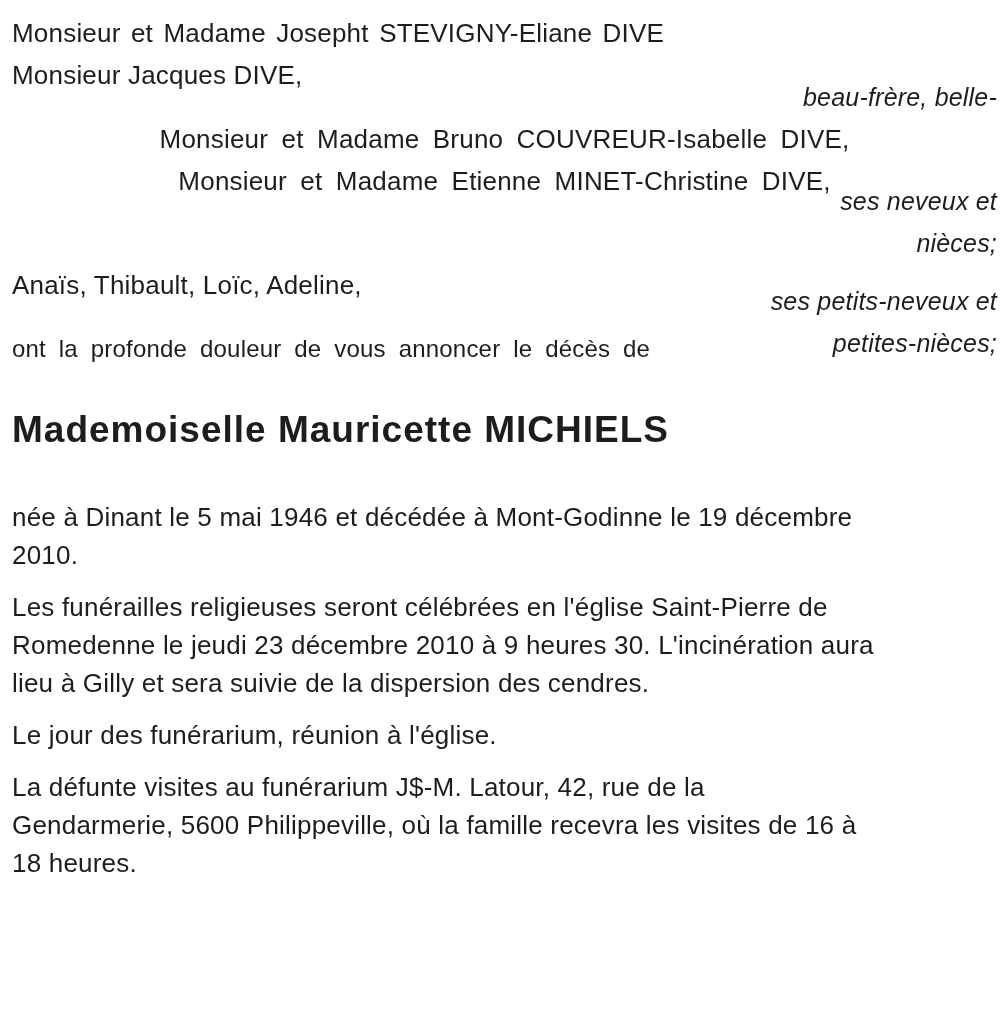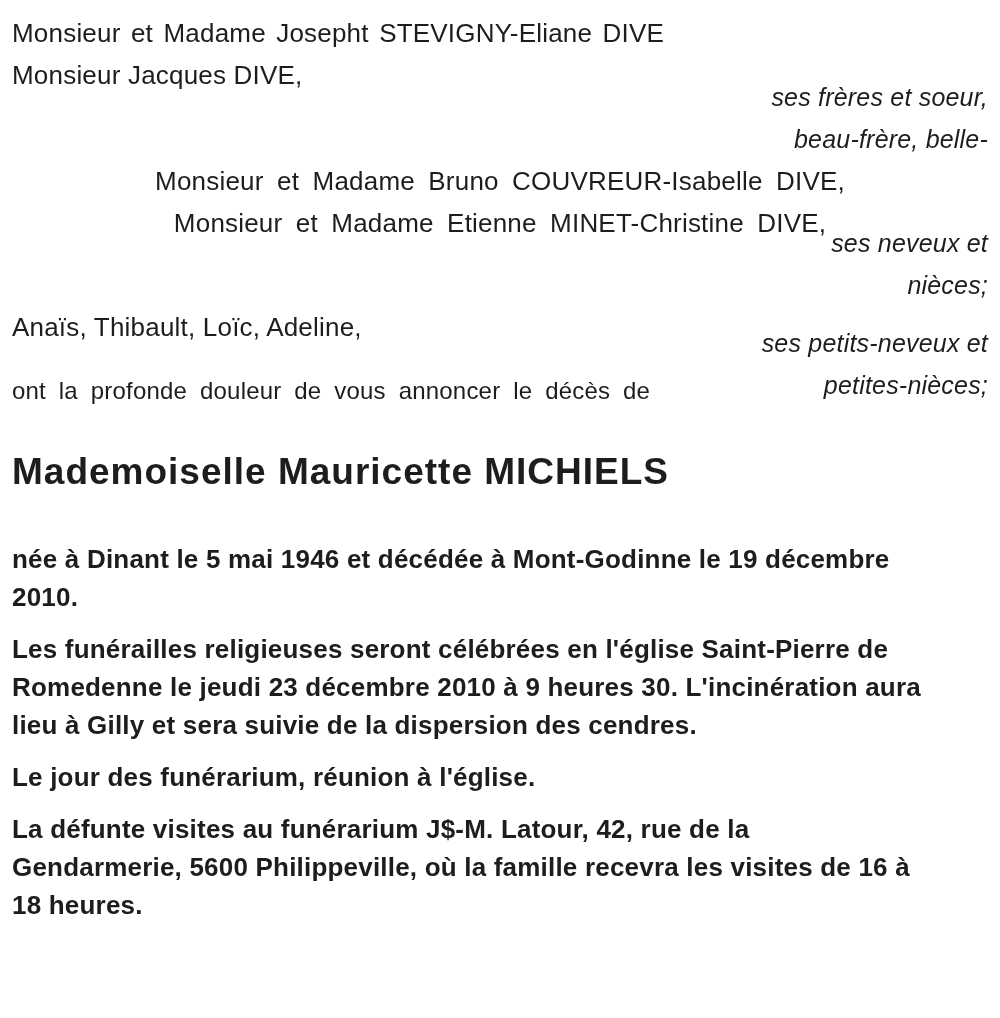--- a/index.html
+++ b/index.html
@@ -5,21 +5,21 @@
   html, body {
     margin: 0;
     padding: 0;
     background: #ffffff;
   }
   .page {
     position: relative;
     width: 1000px;
     height: 1018px;
     box-sizing: border-box;
-    padding: 12px 12px 0 12px;
+    padding: 12px 3px 0 12px;
     background: #ffffff;
     color: #1d1d1d;
     font-family: "Liberation Sans", sans-serif;
     overflow: hidden;
   }
   .fam-line {
     font-size: 26px;
     line-height: 42px;
     letter-spacing: 0.2px;
     white-space: nowrap;
@@ -50,21 +50,20 @@
   .deceased-name {
     margin: 38px 0 0 0;
     font-size: 37px;
     font-weight: 700;
     letter-spacing: 1px;
     line-height: 44px;
     white-space: nowrap;
   }
   .para {
     margin-top: 14px;
-    font-weight: bold;
   }
   .para-first {
     margin-top: 46px;
   }
   .para-line {
     font-size: 26px;
     line-height: 38px;
     letter-spacing: 0.2px;
     white-space: nowrap;
   }
@@ -73,21 +72,20 @@
 <body>
 
 <div class="page">
 
   <div>
     <div class="fam-line spread-sm">Monsieur et Madame Josepht STEVIGNY-Eliane DIVE</div>
     <div class="fam-line">Monsieur Jacques DIVE,</div>
   </div>
 
   <div class="rel-block rel-1">
-    <div class="rel-line">ses frères et soeur,</div>
     <div class="rel-line">beau-frère, belle-</div>
   </div>
 
   <div>
     <div class="fam-line spread">Monsieur et Madame Bruno COUVREUR-Isabelle DIVE,</div>
     <div class="fam-line spread">Monsieur et Madame Etienne MINET-Christine DIVE,</div>
   </div>
 
   <div class="rel-block rel-2">
     <div class="rel-line">ses neveux et</div>

